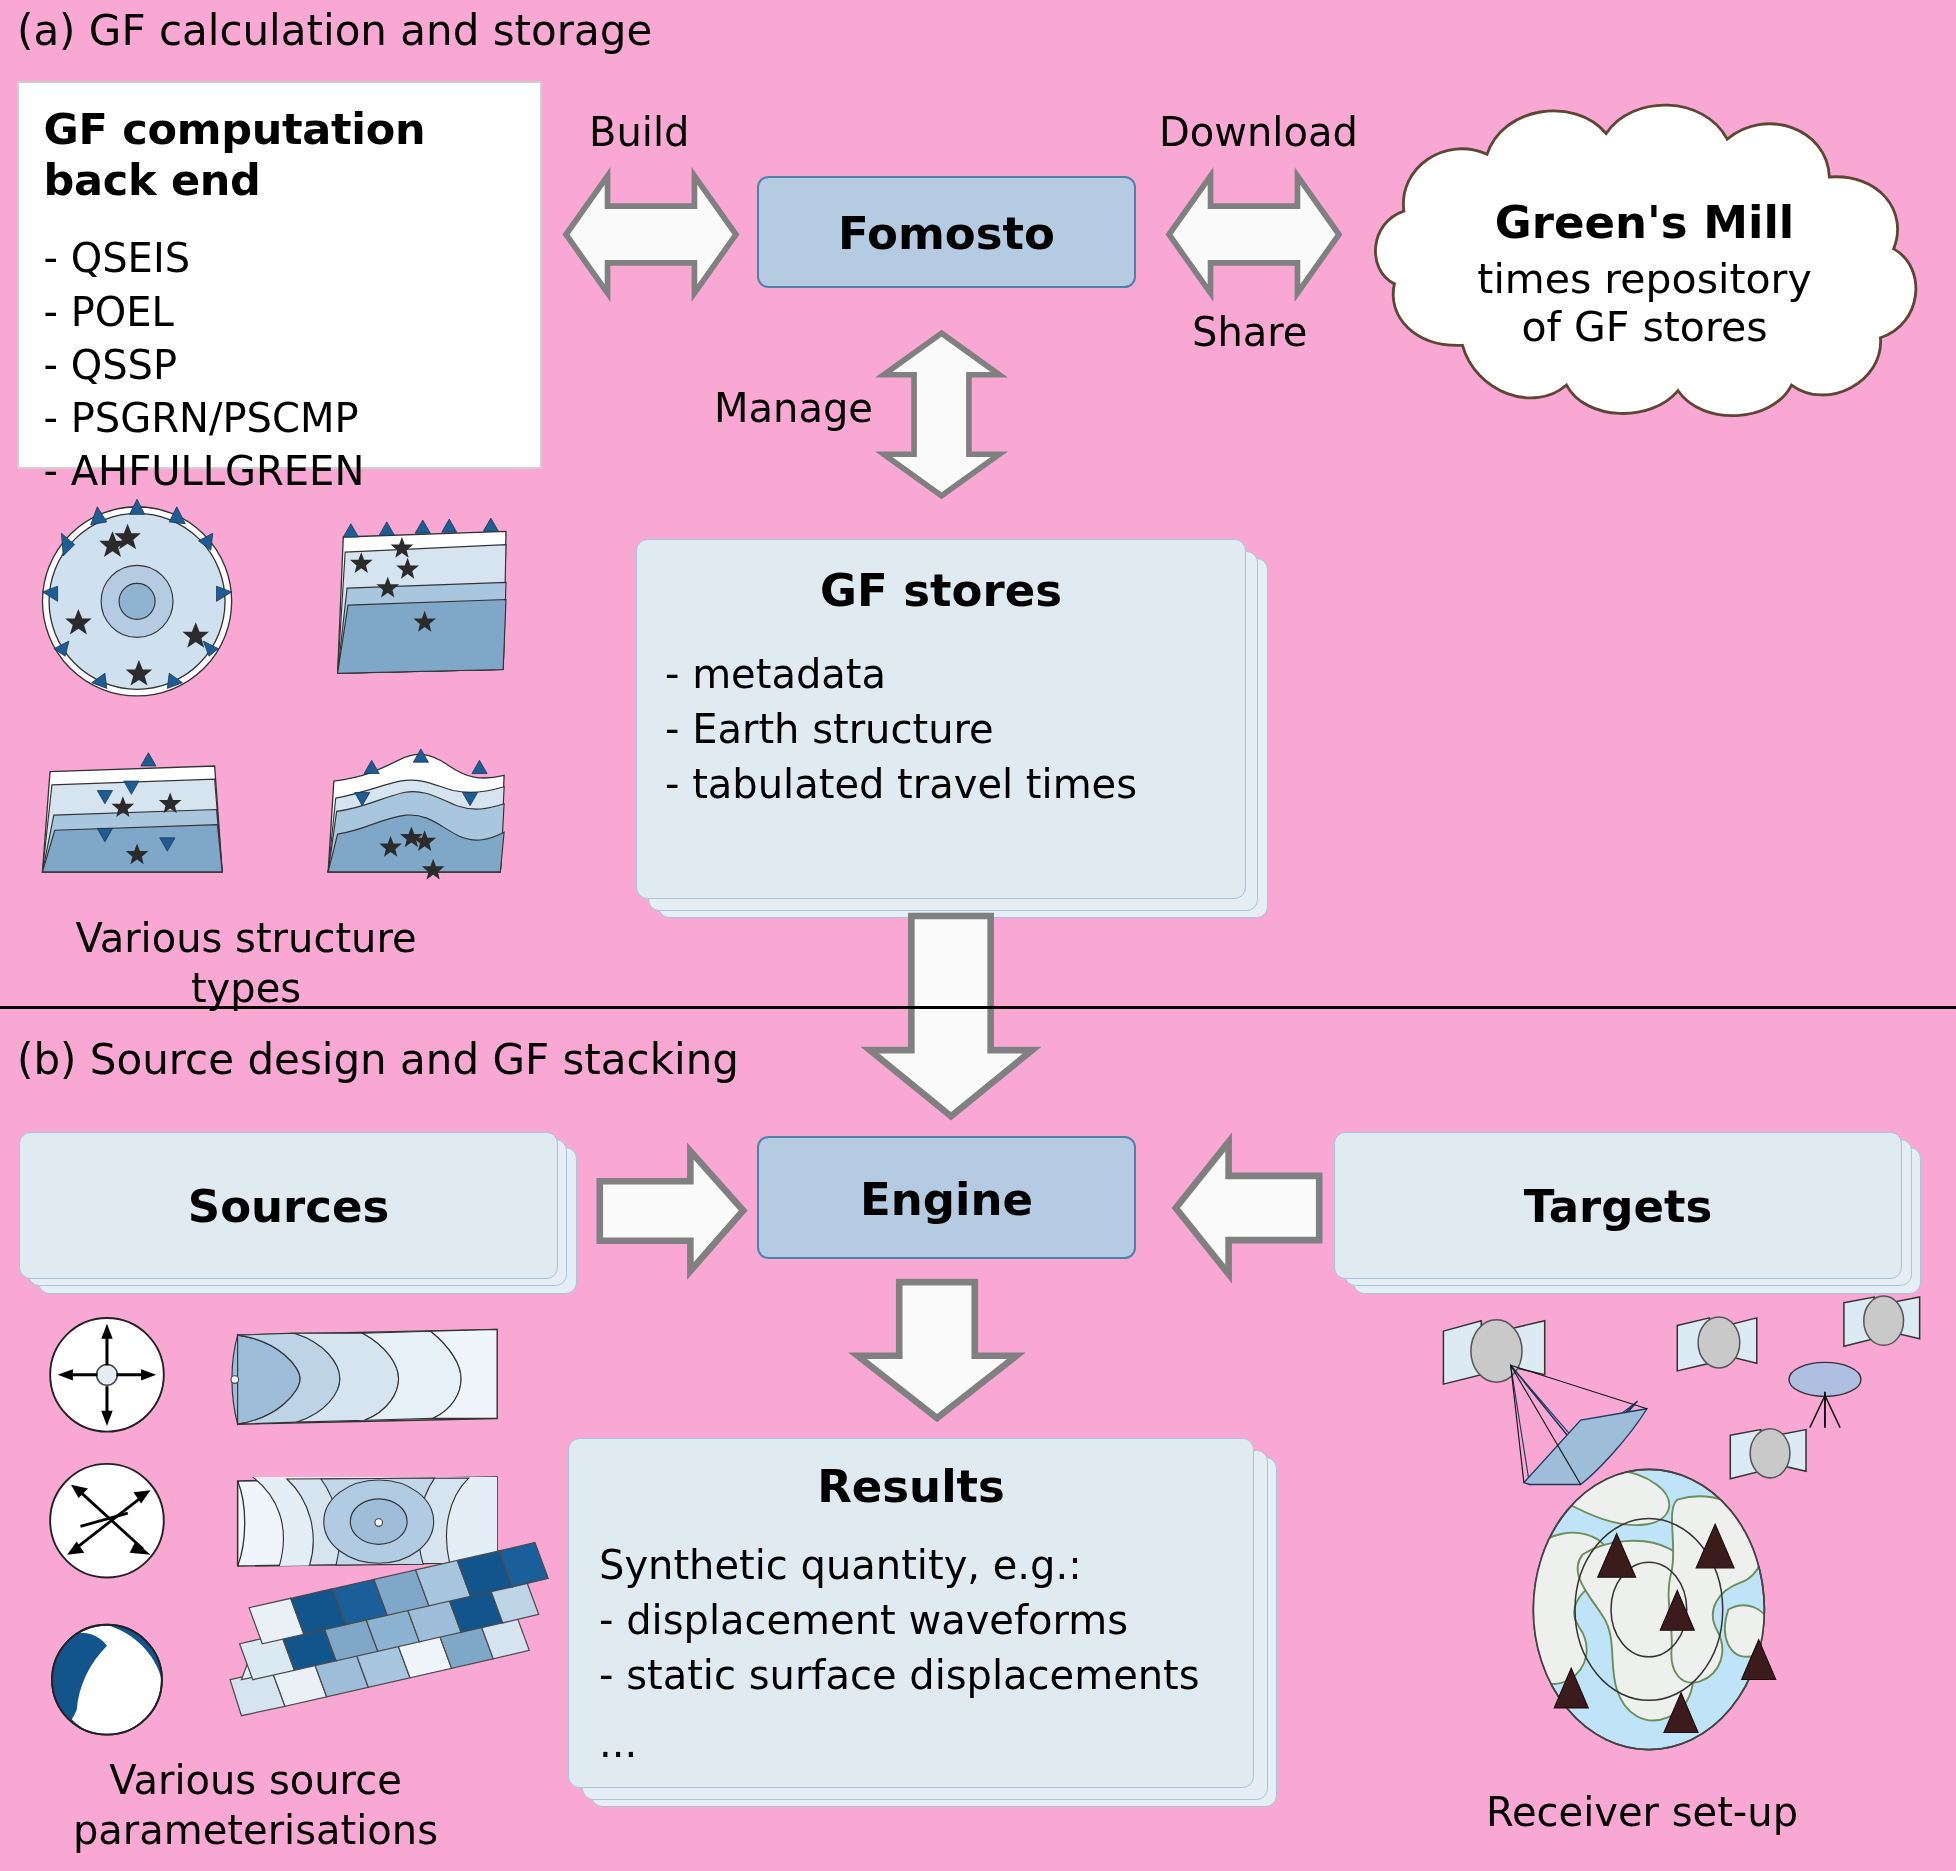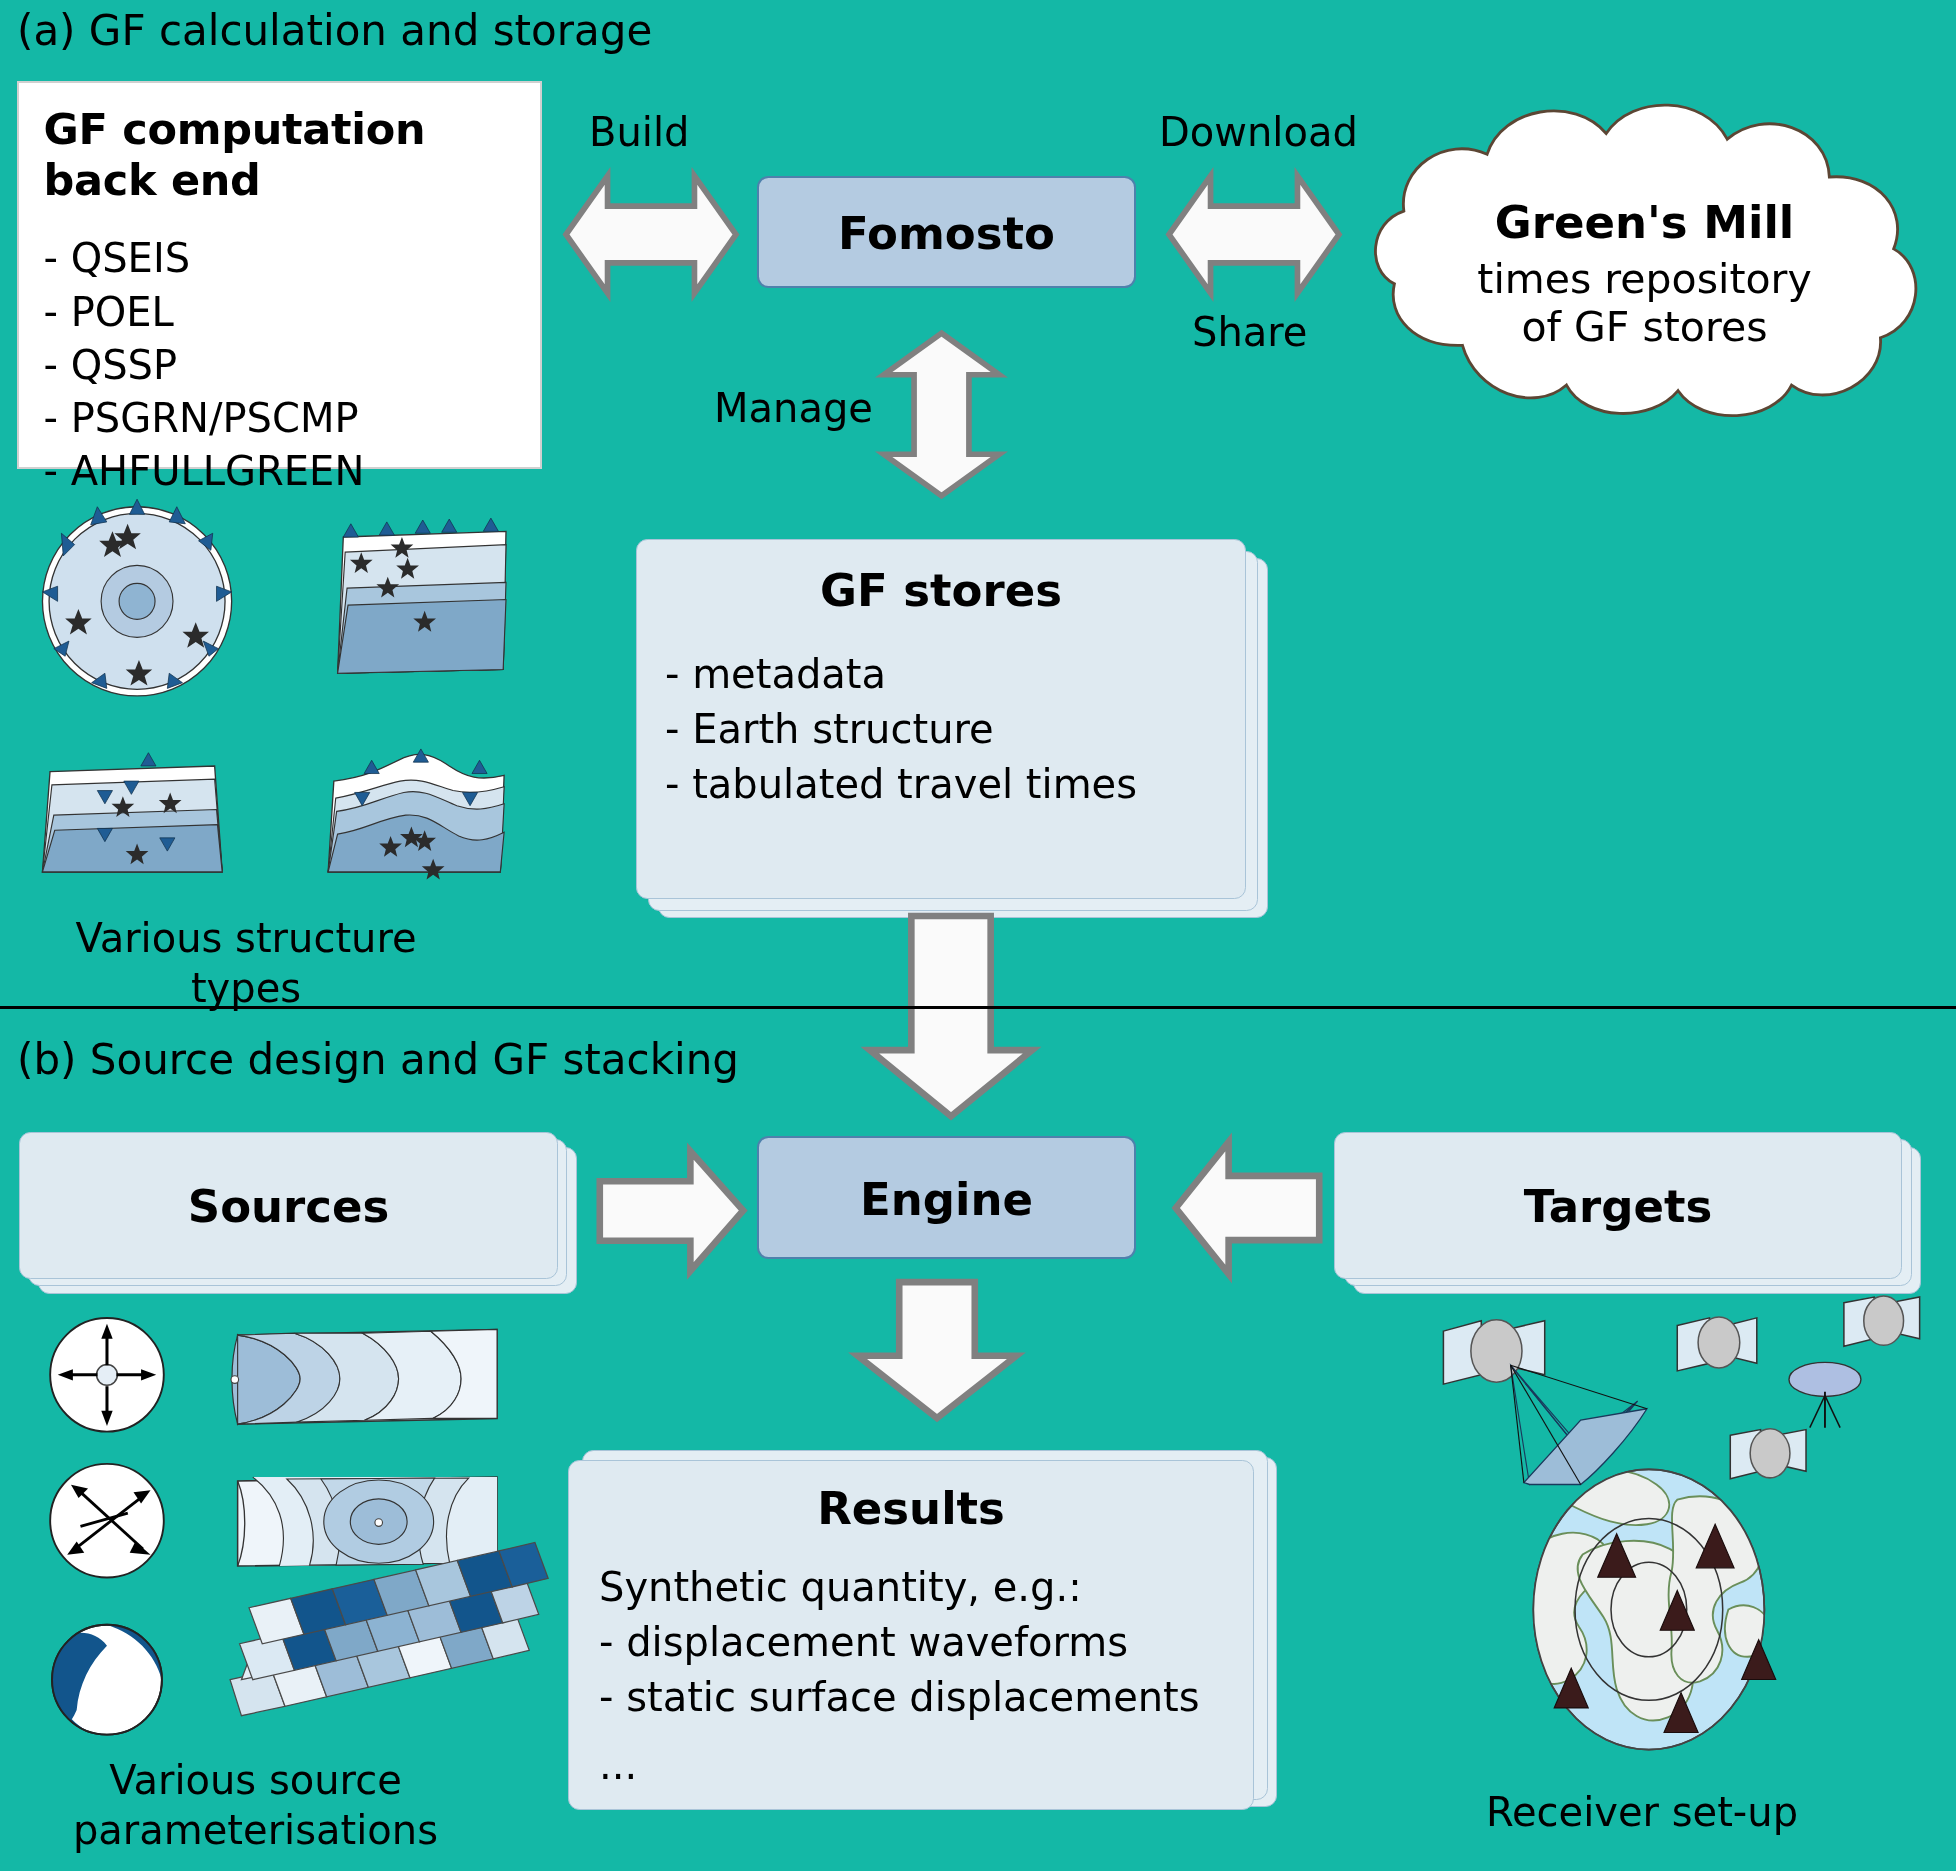--- a/index.html
+++ b/index.html
@@ -8,21 +8,21 @@
     background: #ffffff;
   }
   body {
     font-family: "DejaVu Sans", sans-serif;
     color: #000000;
   }
   #root {
     position: relative;
     width: 1956px;
     height: 1872px;
-    background: #14b8a6;
+    background: #f9a8d4;
     overflow: hidden;
   }
   .abs { position: absolute; }
 
   
   .section-heading {
     font-family: "DejaVu Sans", sans-serif;
     font-size: 42px;
     color: #000;
     white-space: nowrap;
@@ -335,21 +335,21 @@
   </div>
 
   <div class="abs" style="left:852px; top:1282px;">
     <svg width="170" height="140" viewBox="0 0 180 148">
       <path d="M50,0 L130,0 L130,78 L174,78 L90,144 L6,78 L50,78 Z" fill="#fafafa" stroke="#808080" stroke-width="7" stroke-linejoin="miter"></path>
     </svg>
   </div>
 
   <div class="abs stack-shadow" style="left:591px; top:1457px; width:686px; height:350px;"></div>
   <div class="abs stack-shadow" style="left:582px; top:1450px; width:686px; height:350px;"></div>
-  <div class="abs rbox box-light" style="left:568px; top:1438px; width:686px; height:350px;margin-top:22px;">
+  <div class="abs rbox box-light" style="left:568px; top:1438px; width:686px; height:350px;">
     <div class="box-title" style="margin-top:21px;">Results</div>
     <div class="box-body" style="margin-top:24.6px; margin-left:30px;">
       <div>Synthetic quantity, e.g.:</div>
       <div>- displacement waveforms</div>
       <div>- static surface displacements</div>
       <div style="margin-top:13.2px;">...</div>
     </div>
   </div>
 
   <div class="abs" style="left:52px; top:1301px;">

